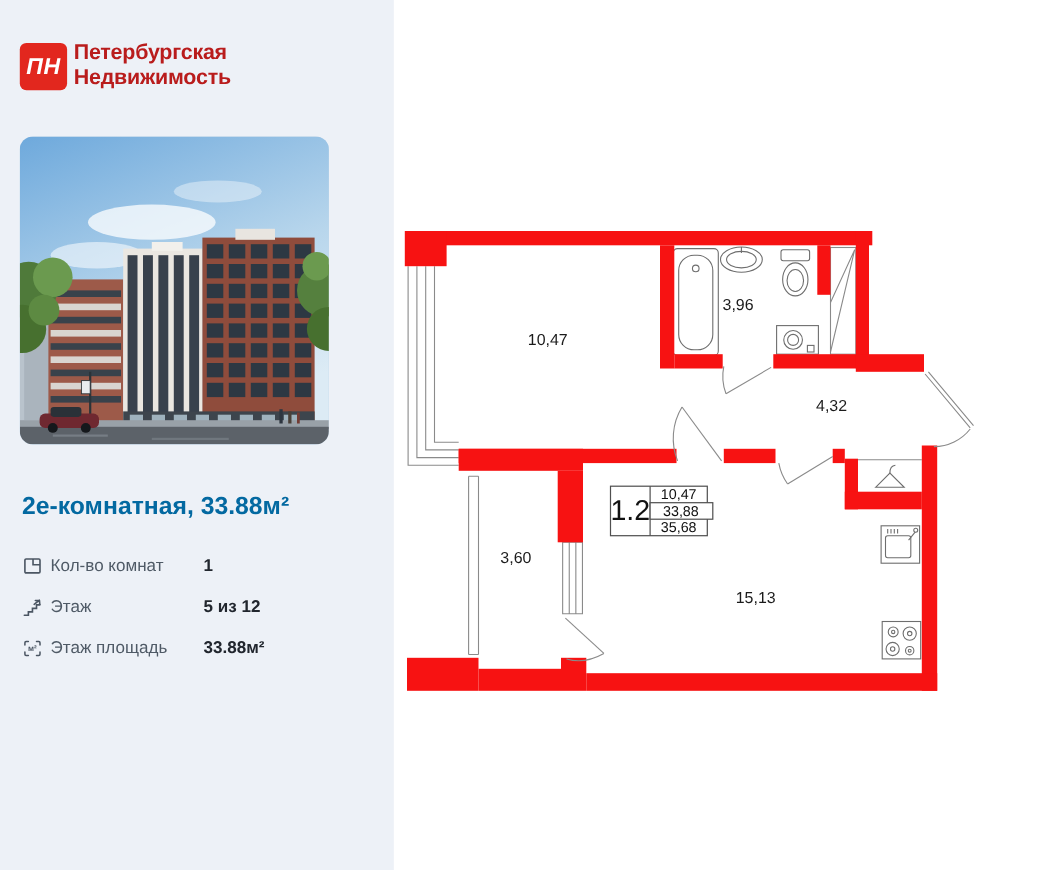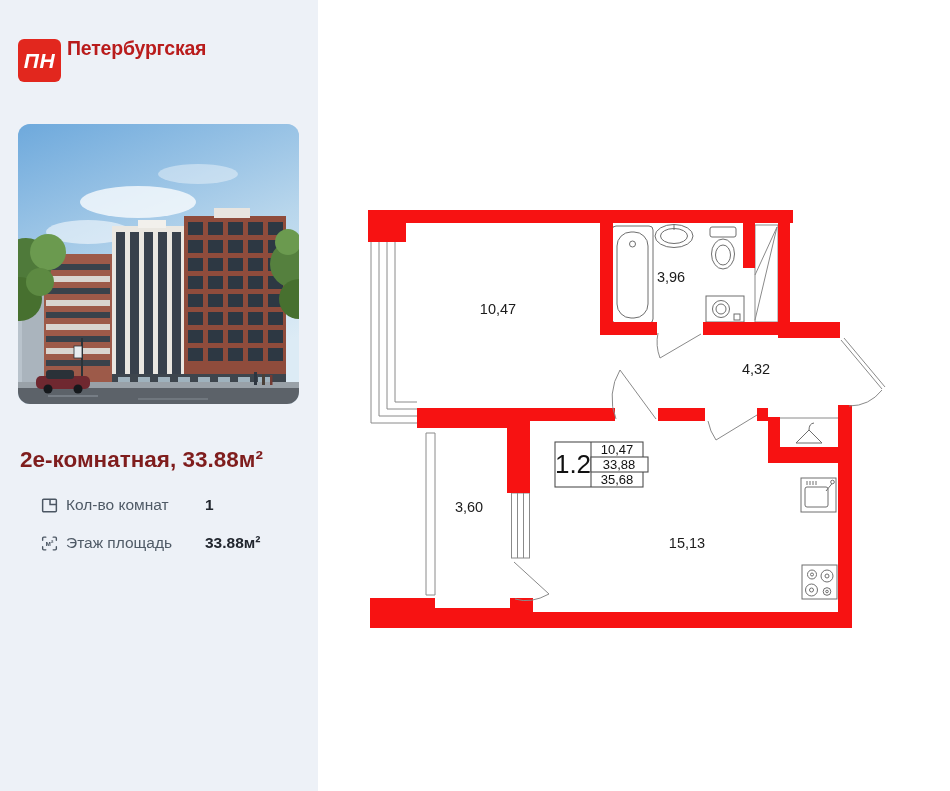--- a/index.html
+++ b/index.html
@@ -1,46 +1,47 @@
 <!DOCTYPE html>
 <html><head>
 <meta charset="utf-8">
 <style>
   html,body{margin:0;padding:0;}
   .page{position:relative;width:950px;height:791px;background:#ffffff;overflow:hidden;
         font-family:"Liberation Sans",sans-serif;}
-  .left-panel{position:absolute;left:0;top:0;width:318px;height:791px;background:#edf1f7;}
+  .left-panel{position:absolute;left:0;top:0;width:318px;height:791px;background:#edf1f7;padding-left:40px;}
   .logo-box{position:absolute;left:18px;top:39px;width:43px;height:43px;background:#e2271e;
         border-radius:6px;display:flex;align-items:center;justify-content:center;}
   .logo-box span{color:#fff;font-weight:bold;font-style:italic;font-size:21px;letter-spacing:.5px;}
   .brand{position:absolute;left:67px;top:38px;font-weight:bold;font-size:19.5px;line-height:21.5px;
         color:#b91c1c;letter-spacing:-0.2px;}
   .photo{position:absolute;left:18px;top:124px;width:281px;height:280px;border-radius:12px;
         overflow:hidden;background:#bcd4e8;}
-  .title{position:absolute;left:20px;top:447px;font-size:22.5px;font-weight:bold;color:#7f1d1d;}
+  .title{position:absolute;left:20px;top:447px;font-size:22.5px;font-weight:bold;color:#0369a1;}
   .details{position:absolute;left:20px;top:496px;width:286px;}
-  .detail-row{display:flex;height:37.5px;margin-left:20px;}
+  .detail-row{display:flex;align-items:center;height:37.5px;}
   .detail-icon{width:19px;height:19px;margin-right:7px;flex:none;}
   .detail-label{font-size:15.5px;color:#4f5a66;width:139px;flex:none;}
   .detail-value{font-size:15.5px;font-weight:bold;color:#21262e;}
   .plan{position:absolute;left:365px;top:190px;}
   .plan text{font-family:"Liberation Sans",sans-serif;}
 </style>
 </head>
 <body>
 
 <div class="page">
 
   <div class="left-panel">
 
     <div class="logo-box">
       <span>ПН</span>
     </div>
     <div class="brand">
       <div>Петербургская</div>
+      <div>Недвижимость</div>
     </div>
 
     <div class="photo">
       <svg width="281" height="280" viewBox="0 0 281 280">
         <defs>
           <linearGradient id="sky" x1="0" y1="0" x2="0.4" y2="1">
             <stop offset="0" stop-color="#6ea9dc"></stop>
               <stop offset="0.6" stop-color="#b8d6ec"></stop>
             <stop offset="1" stop-color="#dcebf5"></stop>
           </linearGradient>
@@ -161,20 +162,30 @@
         <svg class="detail-icon" viewBox="0 0 18 18">
           <g fill="none" stroke="#4b5663" stroke-width="1.4">
             <rect x="2.5" y="3" width="13" height="12" rx="1"></rect>
             <path d="M9.5,3 V8 H15.5"></path>
           </g>
         </svg>
         <span class="detail-label">Кол-во комнат</span>
         <span class="detail-value">1</span>
       </div>
 
+      <div class="detail-row">
+        <svg class="detail-icon" viewBox="0 0 18 18">
+          <g fill="none" stroke="#4b5663" stroke-width="1.4" stroke-linecap="round">
+            <path d="M2,15.5 H5.5 V12.5 H9 V9.5 H12.5 V6.5 H15.5"></path>
+            <path d="M10.5,6 L15,2.5 M15,2.5 L15.3,6 M15,2.5 L11.5,2.8"></path>
+          </g>
+        </svg>
+        <span class="detail-label">Этаж</span>
+        <span class="detail-value">5 из 12</span>
+      </div>
 
       <div class="detail-row">
         <svg class="detail-icon" viewBox="0 0 18 18">
           <g fill="none" stroke="#4b5663" stroke-width="1.3" stroke-linecap="round">
             <path d="M2.5,6 V4 Q2.5,3 3.5,3 H5.5"></path>
             <path d="M12.5,3 H14.5 Q15.5,3 15.5,4 V6"></path>
             <path d="M15.5,12 V14 Q15.5,15 14.5,15 H12.5"></path>
             <path d="M5.5,15 H3.5 Q2.5,15 2.5,14 V12"></path>
           </g>
           <text x="9" y="11.6" font-size="7" text-anchor="middle" fill="#4b5663" font-weight="bold">м²</text>

